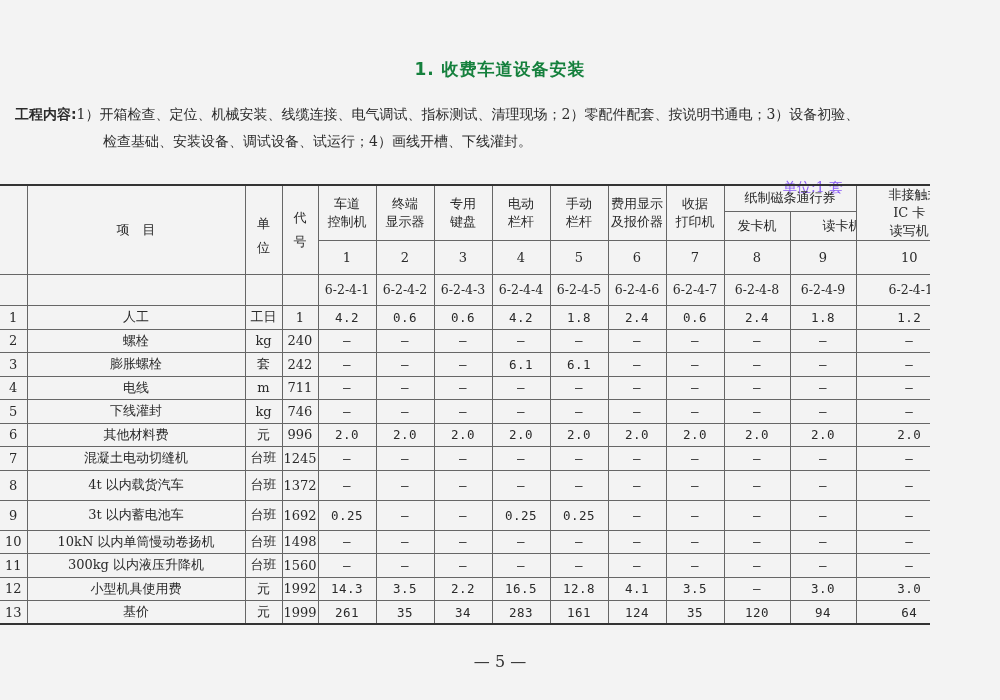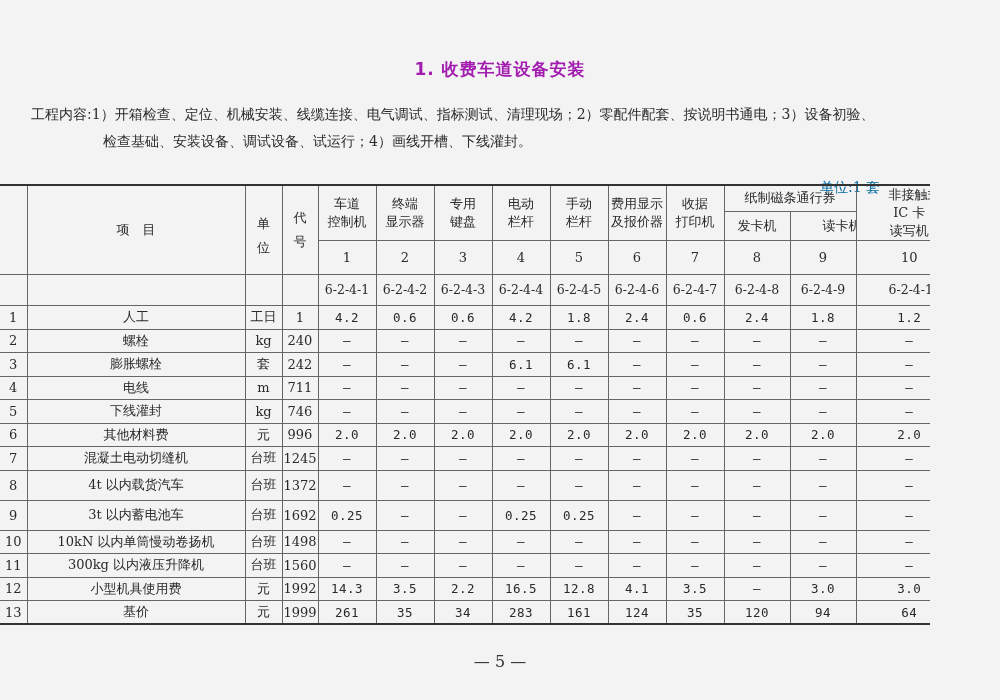--- a/index.html
+++ b/index.html
@@ -6,32 +6,32 @@
   body {
     width:1000px; height:700px; overflow:hidden;
     background:#f3f3f3;
     font-family:"DejaVu Serif","Liberation Serif",serif;
     color:#2a2a2a;
     position:relative;
   }
   .page-title {
     position:absolute; top:58px; left:0; width:1000px; text-align:center;
     font-family:"DejaVu Sans","Liberation Sans",sans-serif;
-    font-weight:bold; font-size:17px; letter-spacing:1px; color:#a21caf;
+    font-weight:bold; font-size:17px; letter-spacing:1px; color:#15803d;
   }
   .work-content {
     position:absolute; top:101px; left:15px; width:960px;
     font-size:14px; line-height:27px; color:#2c2c2c;
   }
   .work-content .label {
-    font-family:"DejaVu Sans","Liberation Sans",sans-serif; font-weight:normal;margin-left:16px;
+    font-family:"DejaVu Sans","Liberation Sans",sans-serif; font-weight:bold;
   }
   .work-content .line2 { padding-left:88px; }
   .unit-note {
-    position:absolute; top:179px; left:820px; font-size:14px; color:#0369a1;
+    position:absolute; top:179px; left:783px; font-size:14px; color:#8b5cf6;
   }
   table.quota {
     position:absolute; top:184px; left:0;
     border-collapse:collapse; table-layout:fixed;
     width:930px; font-size:13px;
     border-top:2px solid #333; border-bottom:2px solid #333;
   }
   table.quota td, table.quota th {
     border:1px solid #666; text-align:center; vertical-align:middle;
     padding:0; font-weight:normal; overflow:hidden; white-space:nowrap;

